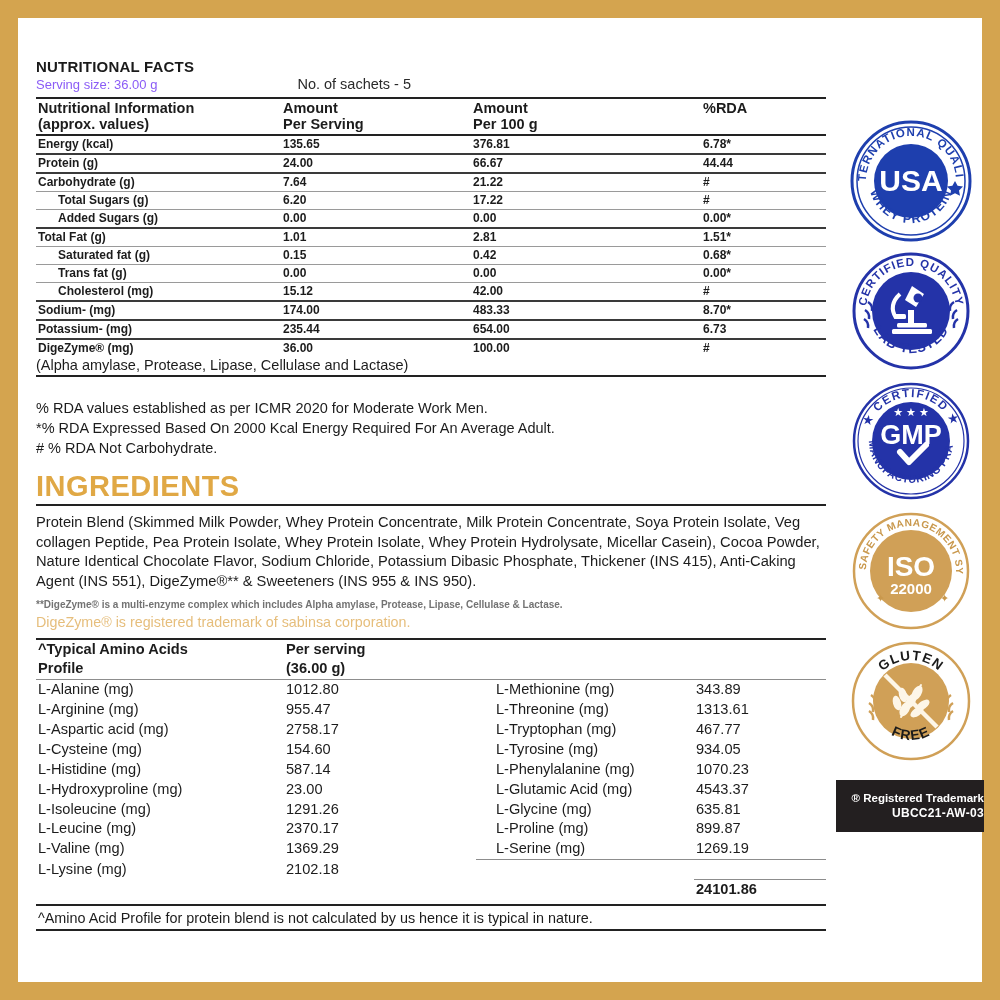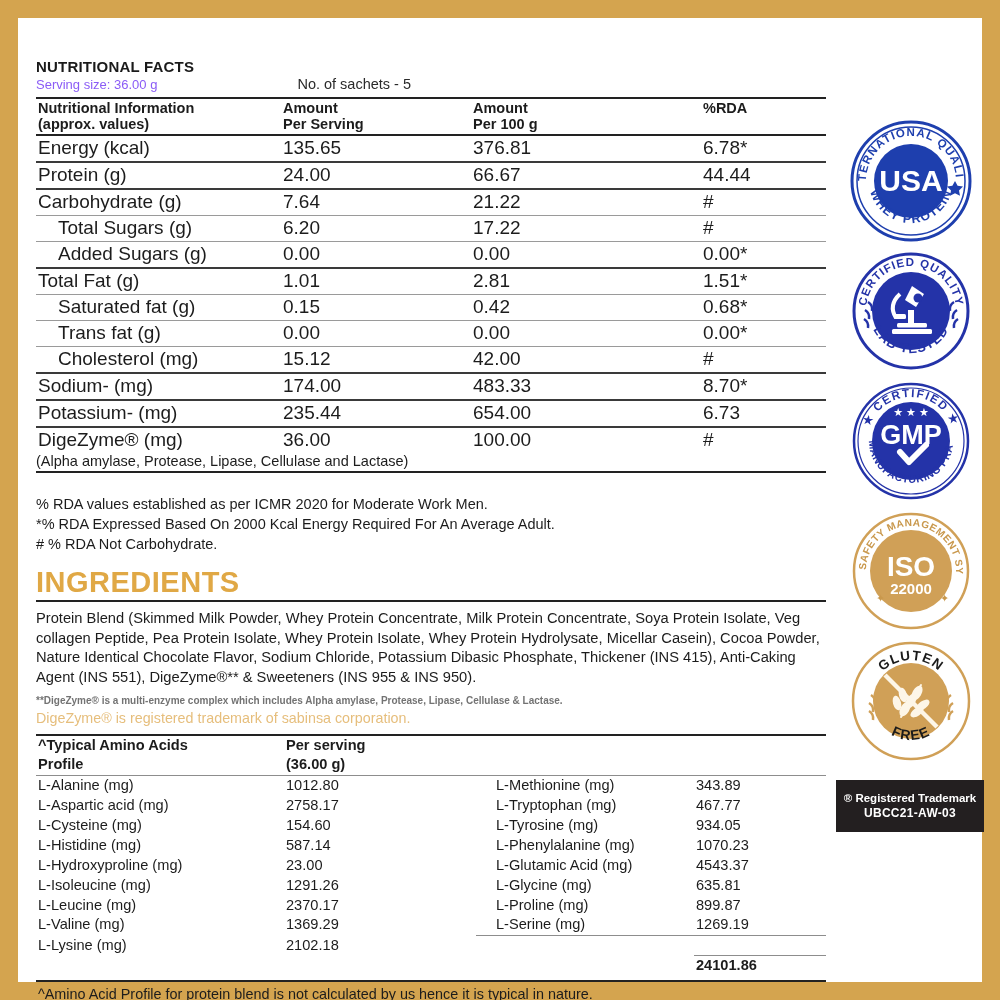--- a/index.html
+++ b/index.html
@@ -23,21 +23,21 @@
 
   
   .left { position: absolute; left: 0; top: 0; width: 790px; }
 
   .nf-title { font-size: 15px; font-weight: bold; color: #1a1a1a; letter-spacing: .2px; }
   .serving-row { display: flex; align-items: baseline; margin-top: 1px; }
   .serving { font-size: 13px; color: #8b5cf6; }
   .sachets { font-size: 14.5px; color: #2a2a2a; margin-left: 140px; }
 
   table.nut { width: 100%; border-collapse: collapse; margin-top: 5px; }
-  table.nut td, table.nut th { text-align: left; vertical-align: top; padding: 1px 0 2px 2px; font-size: 19px; color: #1c1c1c; font-weight: normal; }
+  table.nut td, table.nut th { text-align: left; vertical-align: top; padding: 1px 0 2px 2px; font-size: 12px; color: #1c1c1c; font-weight: bold; }
   table.nut th { font-weight: bold; font-size: 14.5px; line-height: 1.12; }
   .c-name { width: 245px; }
   .c-serv { width: 190px; }
   .c-100  { width: 230px; }
   .c-rda  { width: 125px; }
   .hdr-top { border-top: 2.5px solid #222; }
   .hdr-bot td, .hdr-bot th { border-bottom: 2.5px solid #222; }
   .rule-thin td { border-bottom: 1.5px solid #9a9a9a; }
   .rule-thick td { border-bottom: 2.5px solid #3a3a3a; }
   .indent { padding-left: 22px !important; }
@@ -72,21 +72,21 @@
   .aa-foot-rule { border-top: 2.5px solid #222; margin-top: 4px; }
   .aa-foot { font-size: 14.4px; color: #1c1c1c; padding: 4px 0 3px 2px; }
   .aa-foot-rule2 { border-top: 2.5px solid #222; }
 
   
   .badges { position: absolute; left: 800px; top: 58px; width: 150px; }
   .badge { width: 150px; height: 130px; display: flex; align-items: center; justify-content: center; }
   .badge svg { display: block; }
   .tm-box {
     margin-top: 14px; width: 148px; height: 52px; background: #231f20;
-    color: #fff; display: flex; flex-direction: column; align-items: center;
+    color: #fff; display: flex; flex-direction: column; align-items: flex-end;
     justify-content: center; line-height: 1.3;
   }
   .tm-l1 { font-size: 11.5px; font-weight: bold; }
   .tm-l2 { font-size: 12px; font-weight: bold; letter-spacing: .3px; }
 </style>
 </head>
 <body>
 
 <div class="page">
   <div class="content">
@@ -227,20 +227,26 @@
             </tr>
           </tbody>
           <tbody>
               <tr>
                 <td class="aa-n1">L-Alanine (mg)</td>
                 <td class="aa-v1">1012.80</td>
                 <td class="aa-n2">L-Methionine (mg)</td>
                 <td class="aa-v2">343.89</td>
               </tr>
               <tr>
+                <td class="aa-n1">L-Arginine (mg)</td>
+                <td class="aa-v1">955.47</td>
+                <td class="aa-n2">L-Threonine (mg)</td>
+                <td class="aa-v2">1313.61</td>
+              </tr>
+              <tr>
                 <td class="aa-n1">L-Aspartic acid (mg)</td>
                 <td class="aa-v1">2758.17</td>
                 <td class="aa-n2">L-Tryptophan (mg)</td>
                 <td class="aa-v2">467.77</td>
               </tr>
               <tr>
                 <td class="aa-n1">L-Cysteine (mg)</td>
                 <td class="aa-v1">154.60</td>
                 <td class="aa-n2">L-Tyrosine (mg)</td>
                 <td class="aa-v2">934.05</td>

